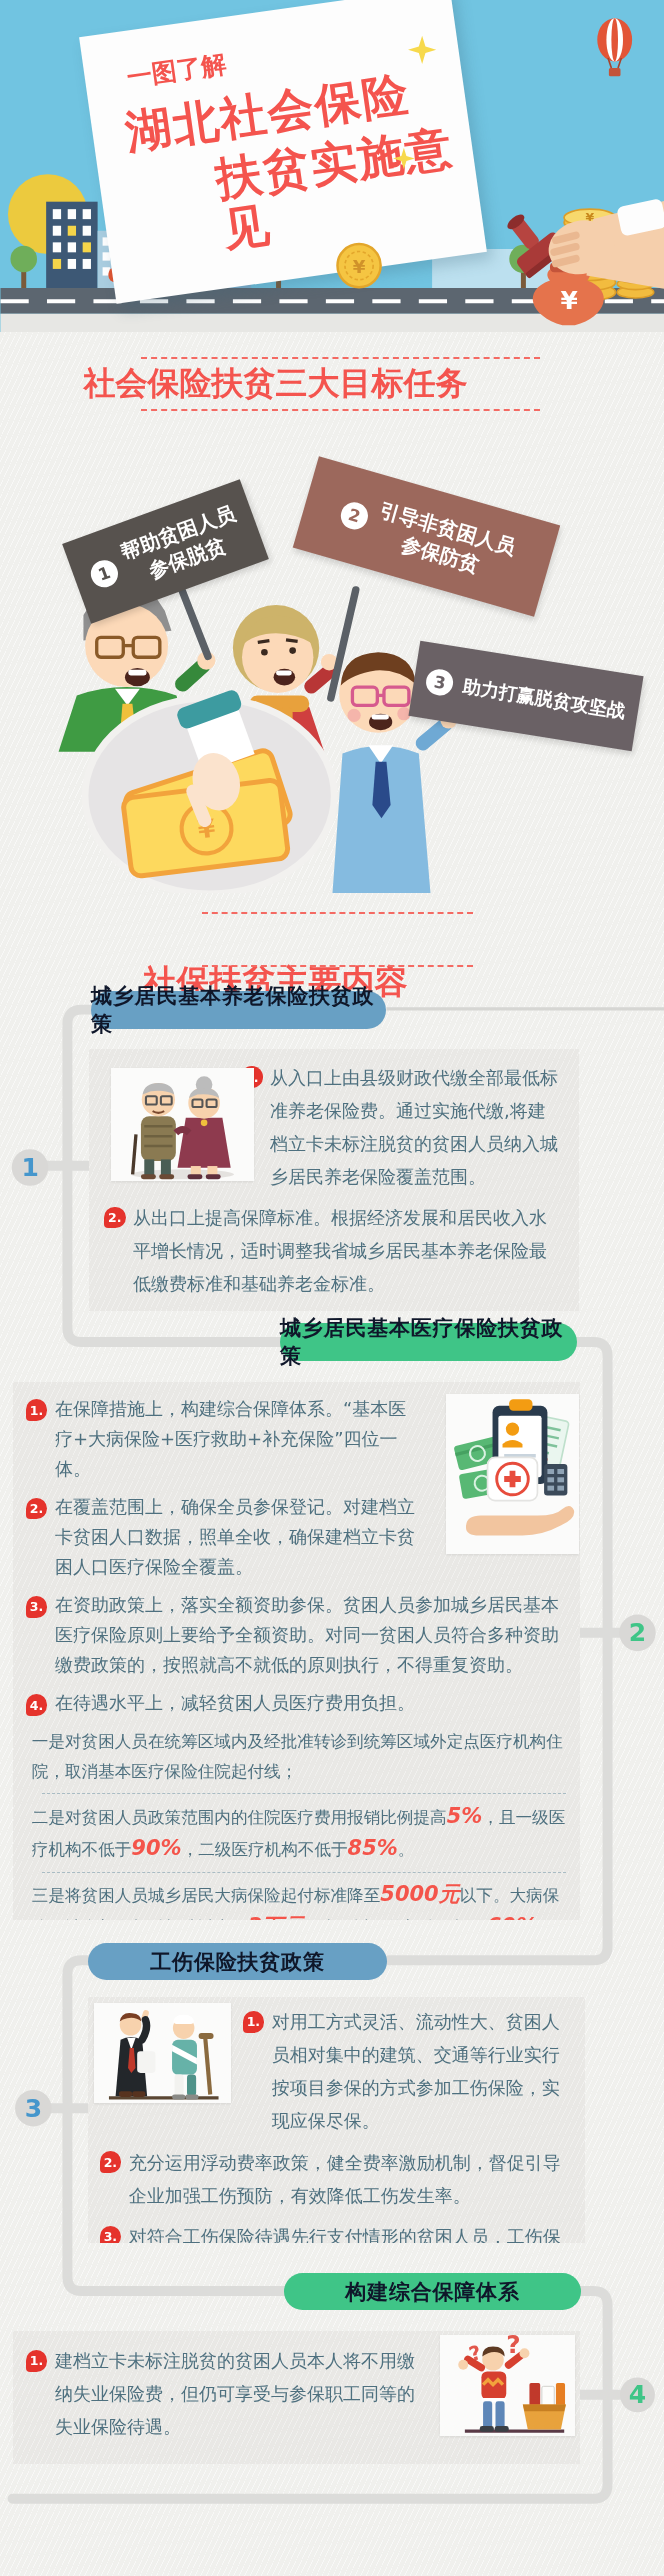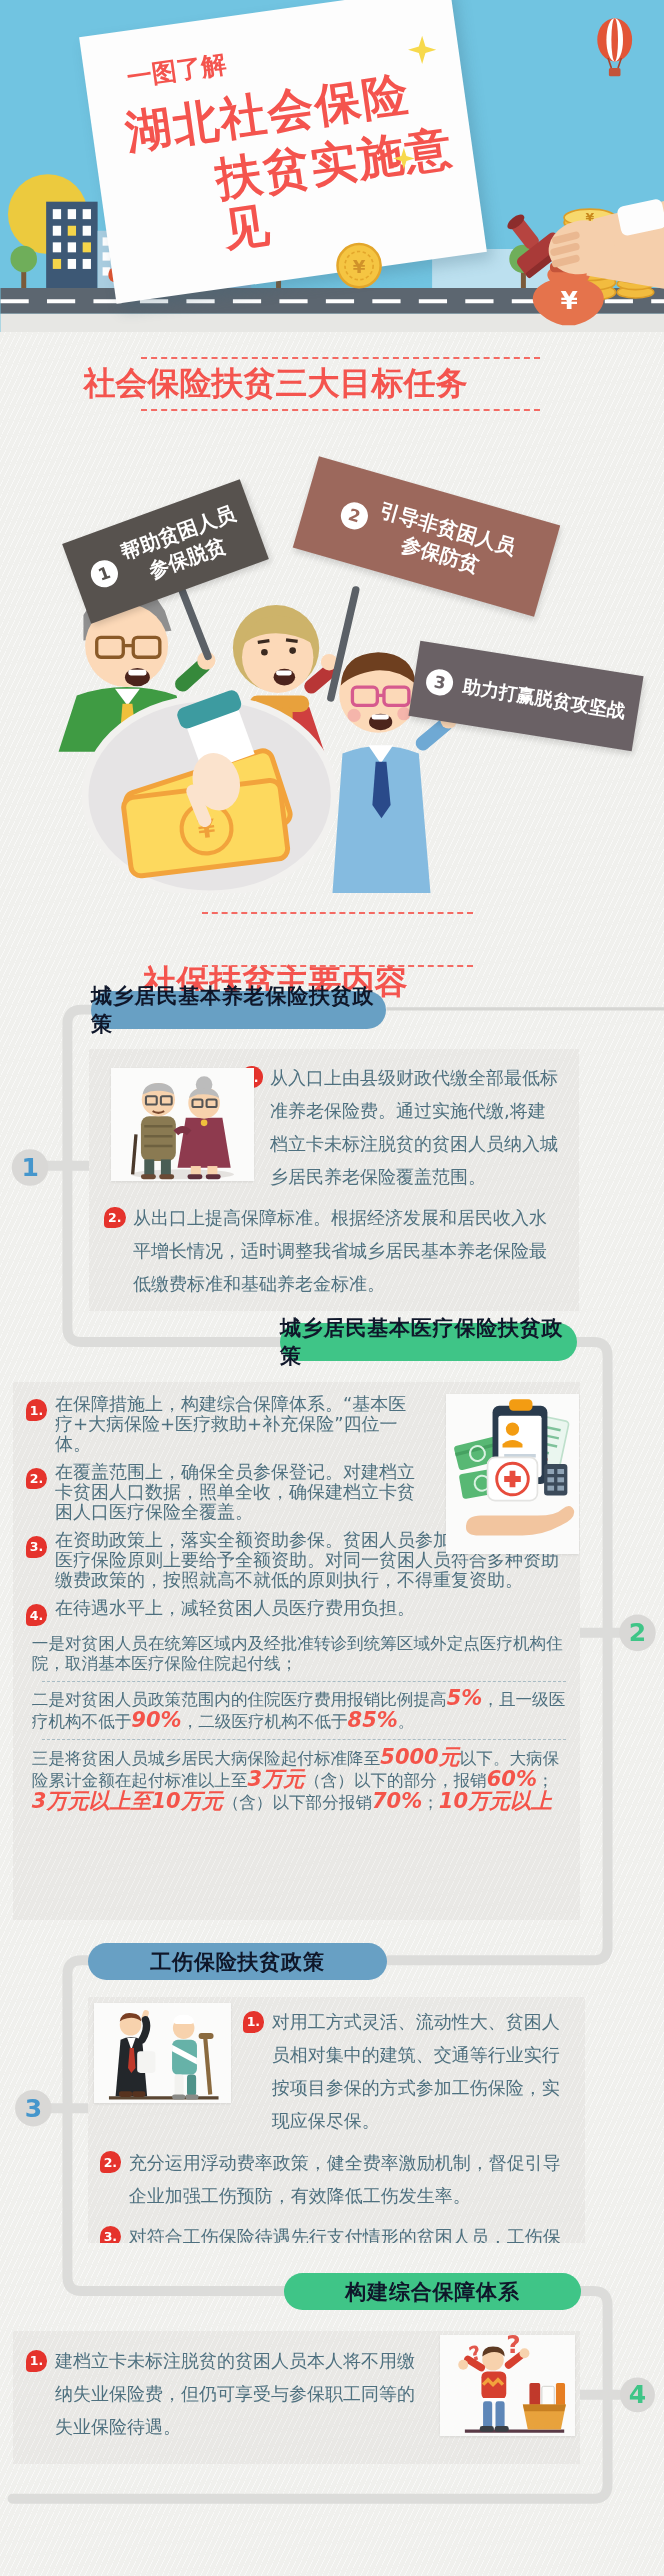--- a/index.html
+++ b/index.html
@@ -53,21 +53,21 @@
   #panel2{left:12.5px;top:1382px;width:567px;height:538px;padding:11.6px 13.3px 0 13.3px}
   #panel3{left:88px;top:1997px;width:497px;height:246px;padding:8.3px 11.6px 0 11.6px}
   #panel4{left:12.5px;top:2331px;width:567px;height:133px;padding:13.3px 13.3px 0 13.3px}
   .photo{position:absolute;background:#fbfbfa;box-shadow:0 0.8px 2.5px rgba(0,0,0,.08)}
   #photo1{left:21.6px;top:19px;width:143px;height:113px}
   #photo2{left:433px;top:11.6px;width:133px;height:160px}
   #photo3{left:5.8px;top:5.8px;width:137px;height:100px}
   #photo4{right:5px;top:4.2px;width:135px;height:101px}
   .item{display:flex;gap:7.5px;margin:0 0 8.3px 0}
   .txt{flex:1;font-size:18px;line-height:33px;color:#4e707f}
-  #panel2 .txt,#panel2 .sub{line-height:20px}
+  #panel2 .txt,#panel2 .sub{line-height:30px}
   .badge{flex:0 0 21.6px;width:21.6px;height:21.6px;margin-top:5.8px;background:#e5332c;border-radius:50% 50% 50% 4.2px;
     color:#fff;font-weight:bold;font-size:12.5px;display:flex;align-items:center;justify-content:center}
   #panel1 .i1{margin-left:137px}
   #panel2 .i1,#panel2 .i2{margin-right:143px}
   #panel3 .i1{margin-left:143px}
   #panel4 .i1{margin-right:148px}
   .sub{margin:0 0 0 6px;font-size:16.6px;color:#4e707f}
   .divider{height:0;border-top:1.7px dashed #a9bcc4;margin:6.6px 0 6.6px 16.6px}
   .em{color:#f4544a;font-weight:bold;font-style:italic;font-size:21px}
 </style>

